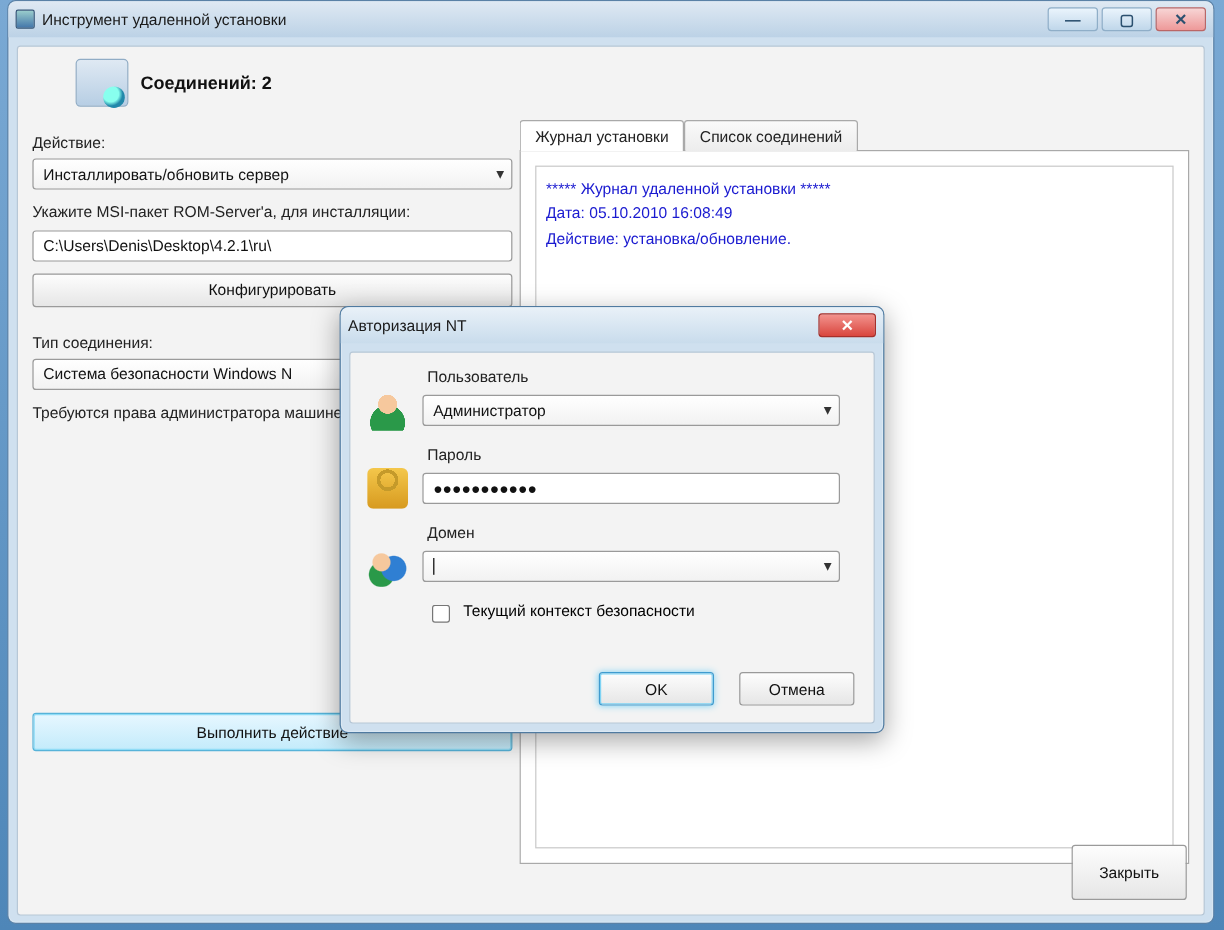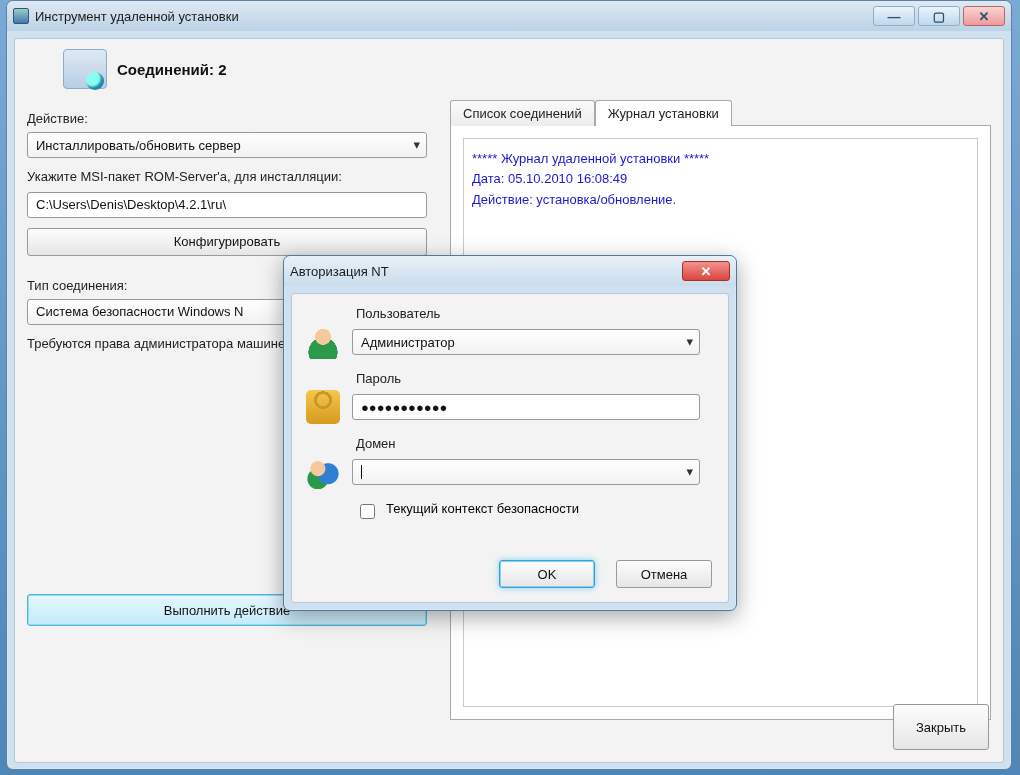--- a/index.html
+++ b/index.html
@@ -62,21 +62,21 @@
     border-radius:4px;
     position:relative;
   }
   .hdr-icon::after{
     content:""; position:absolute; left:22px; top:22px; width:18px; height:18px;
     background: radial-gradient(circle at 35% 35%, #8fe 0 40%, #28a 60% 100%);
     border-radius:50%;
   }
   .hdr-text { font-weight:bold; font-size:15px; color:#111; }
 
-  .cols { display:flex; gap:23px; }
+  .cols { display:flex; gap:6px; }
   .left { width: 400px; }
   .right { flex:1; }
 
   .lbl { color:#222; margin: 8px 0 6px 0; }
   .note { color:#222; margin: 10px 0 6px 0; line-height:1.35; max-width: 380px; }
 
   .combo, .txt, .push {
     width: 100%;
     height: 26px;
     background: linear-gradient(#fff,#f2f2f2);
@@ -262,25 +262,25 @@
         <div class="execute-wrap">
           <div class="push accent">
             <span>Выполнить действие</span>
           </div>
         </div>
 
       </div>
 
       <div class="right">
         <div class="tabs">
+          <div class="tab active">
+            <span>Журнал установки</span>
+          </div>
           <div class="tab">
             <span>Список соединений</span>
-          </div>
-          <div class="tab active">
-            <span>Журнал установки</span>
           </div>
         </div>
         <div class="tabpanel">
           <div class="log"><span>***** Журнал удаленной установки *****</span>
 <span>Дата: 05.10.2010 16:08:49</span>
 <span>Действие: установка/обновление.</span></div>
         </div>
       </div>
     </div>
 

